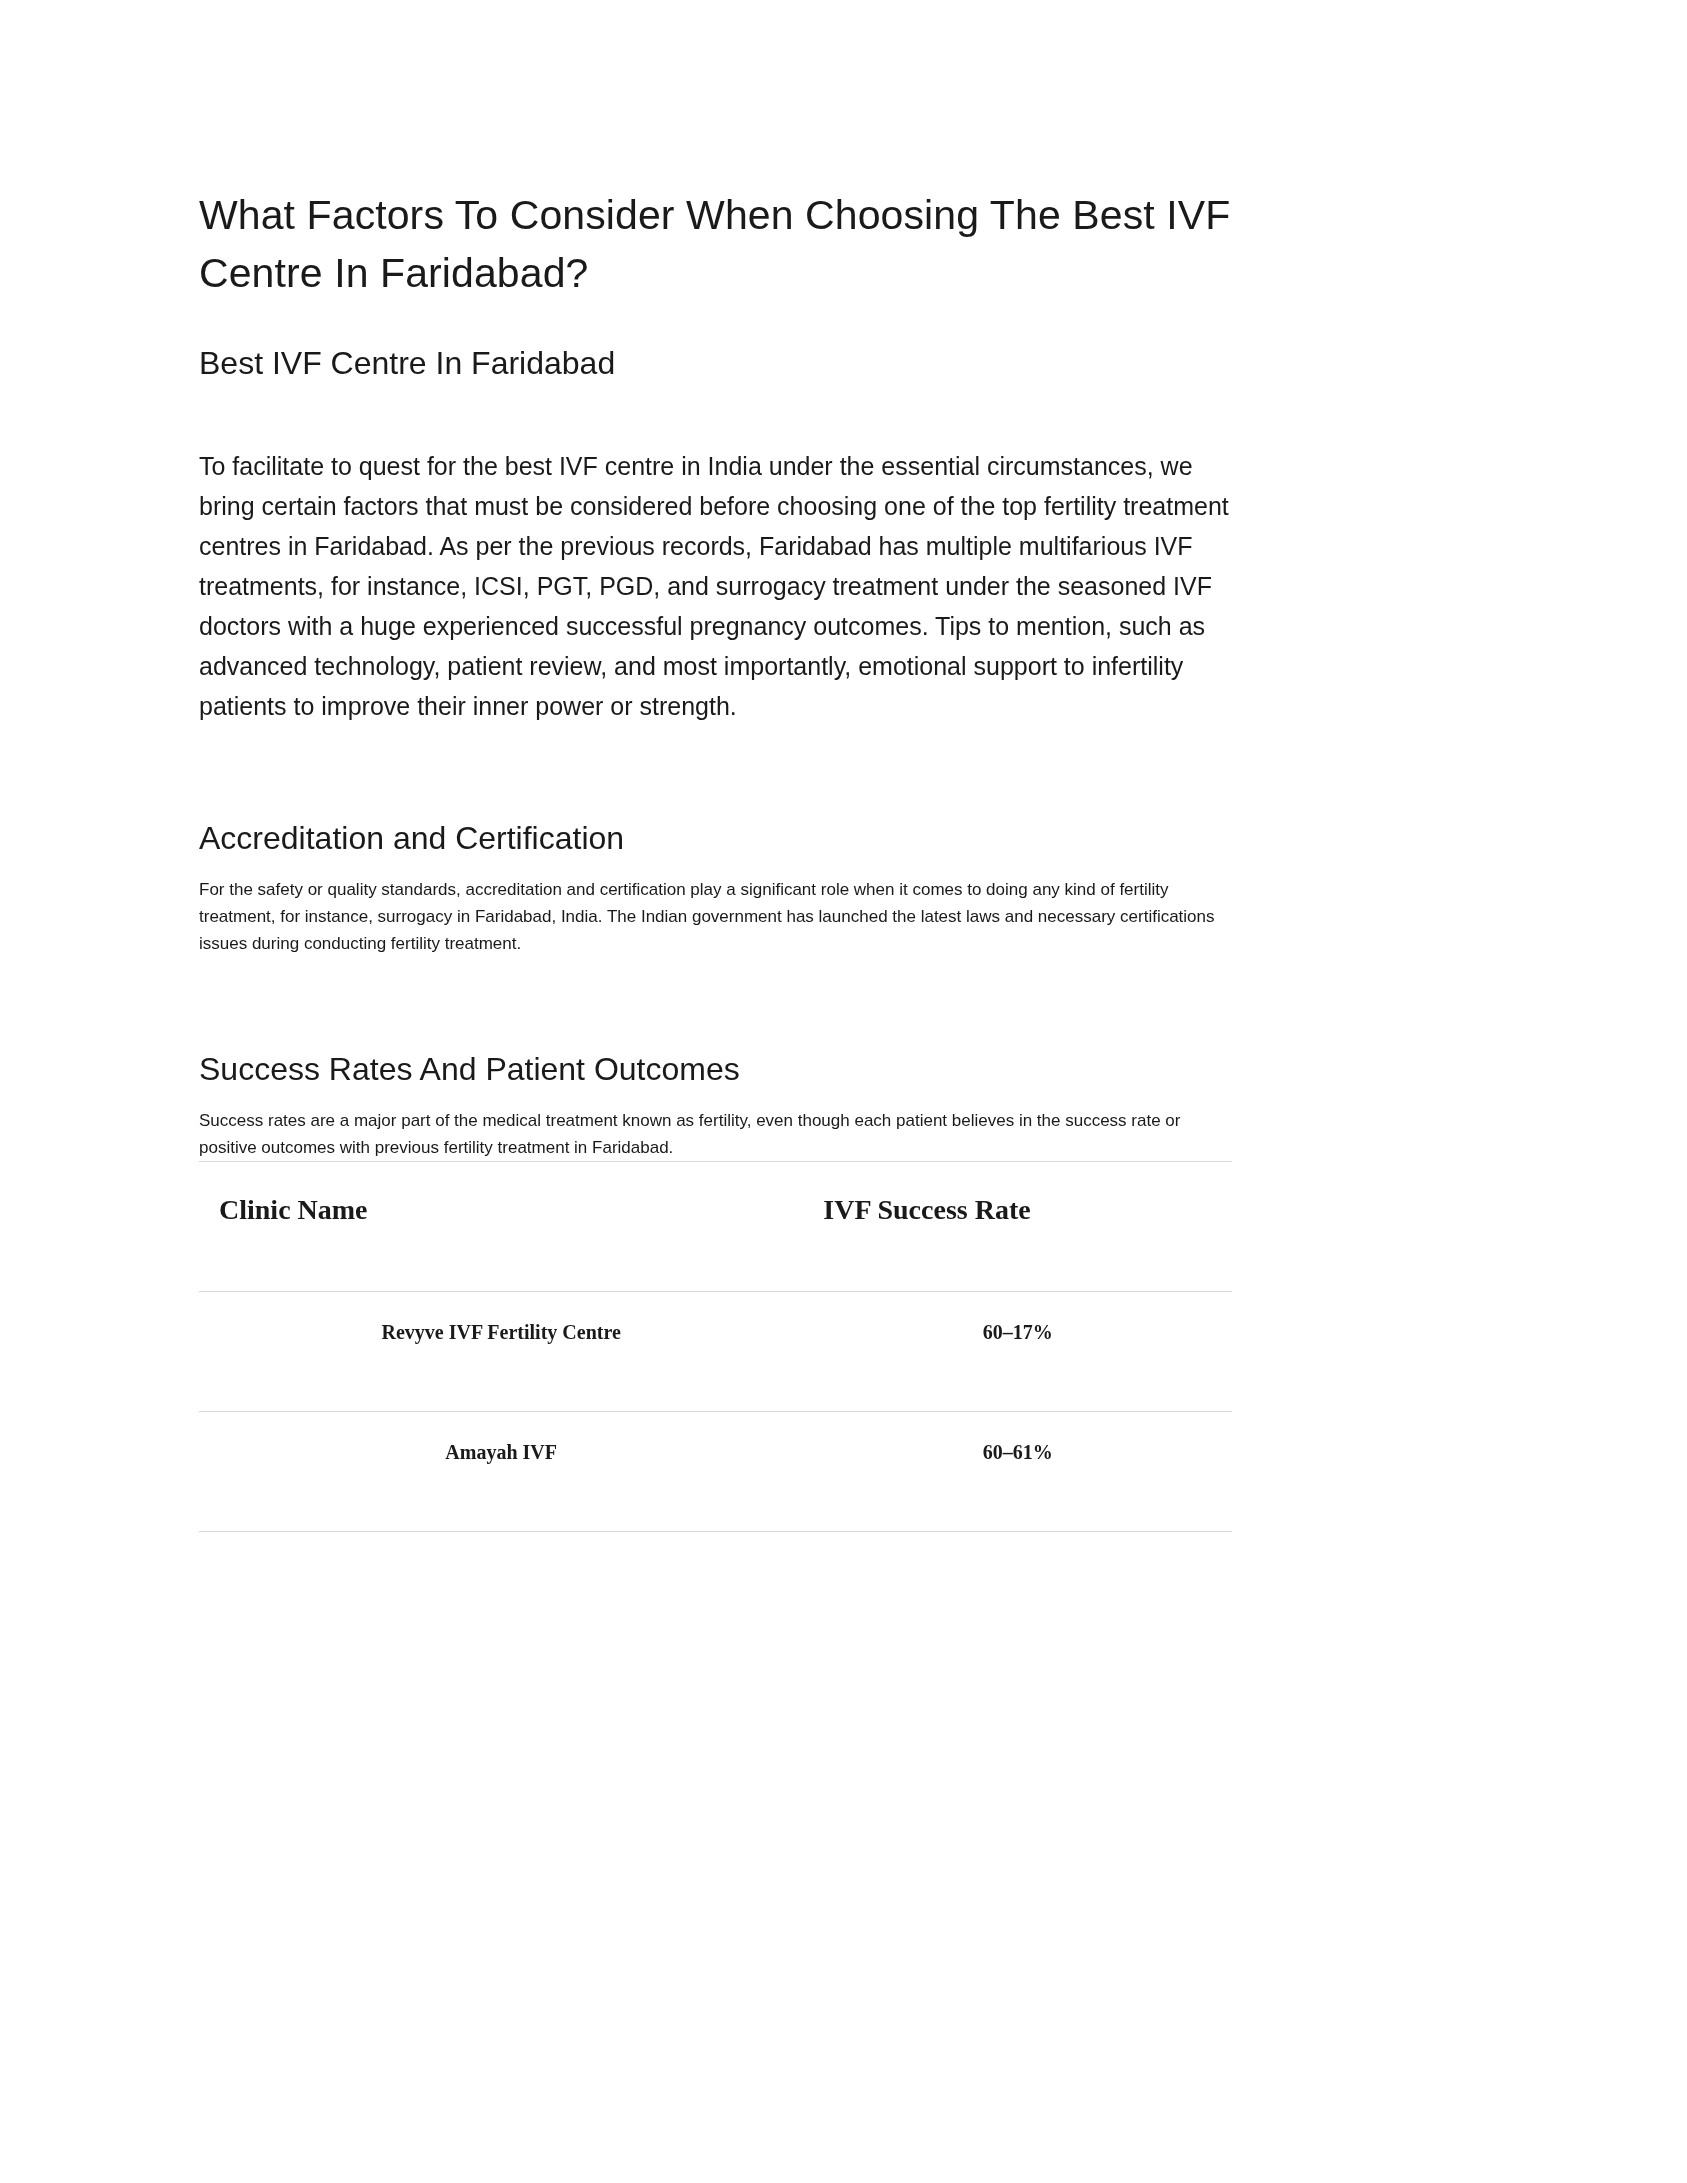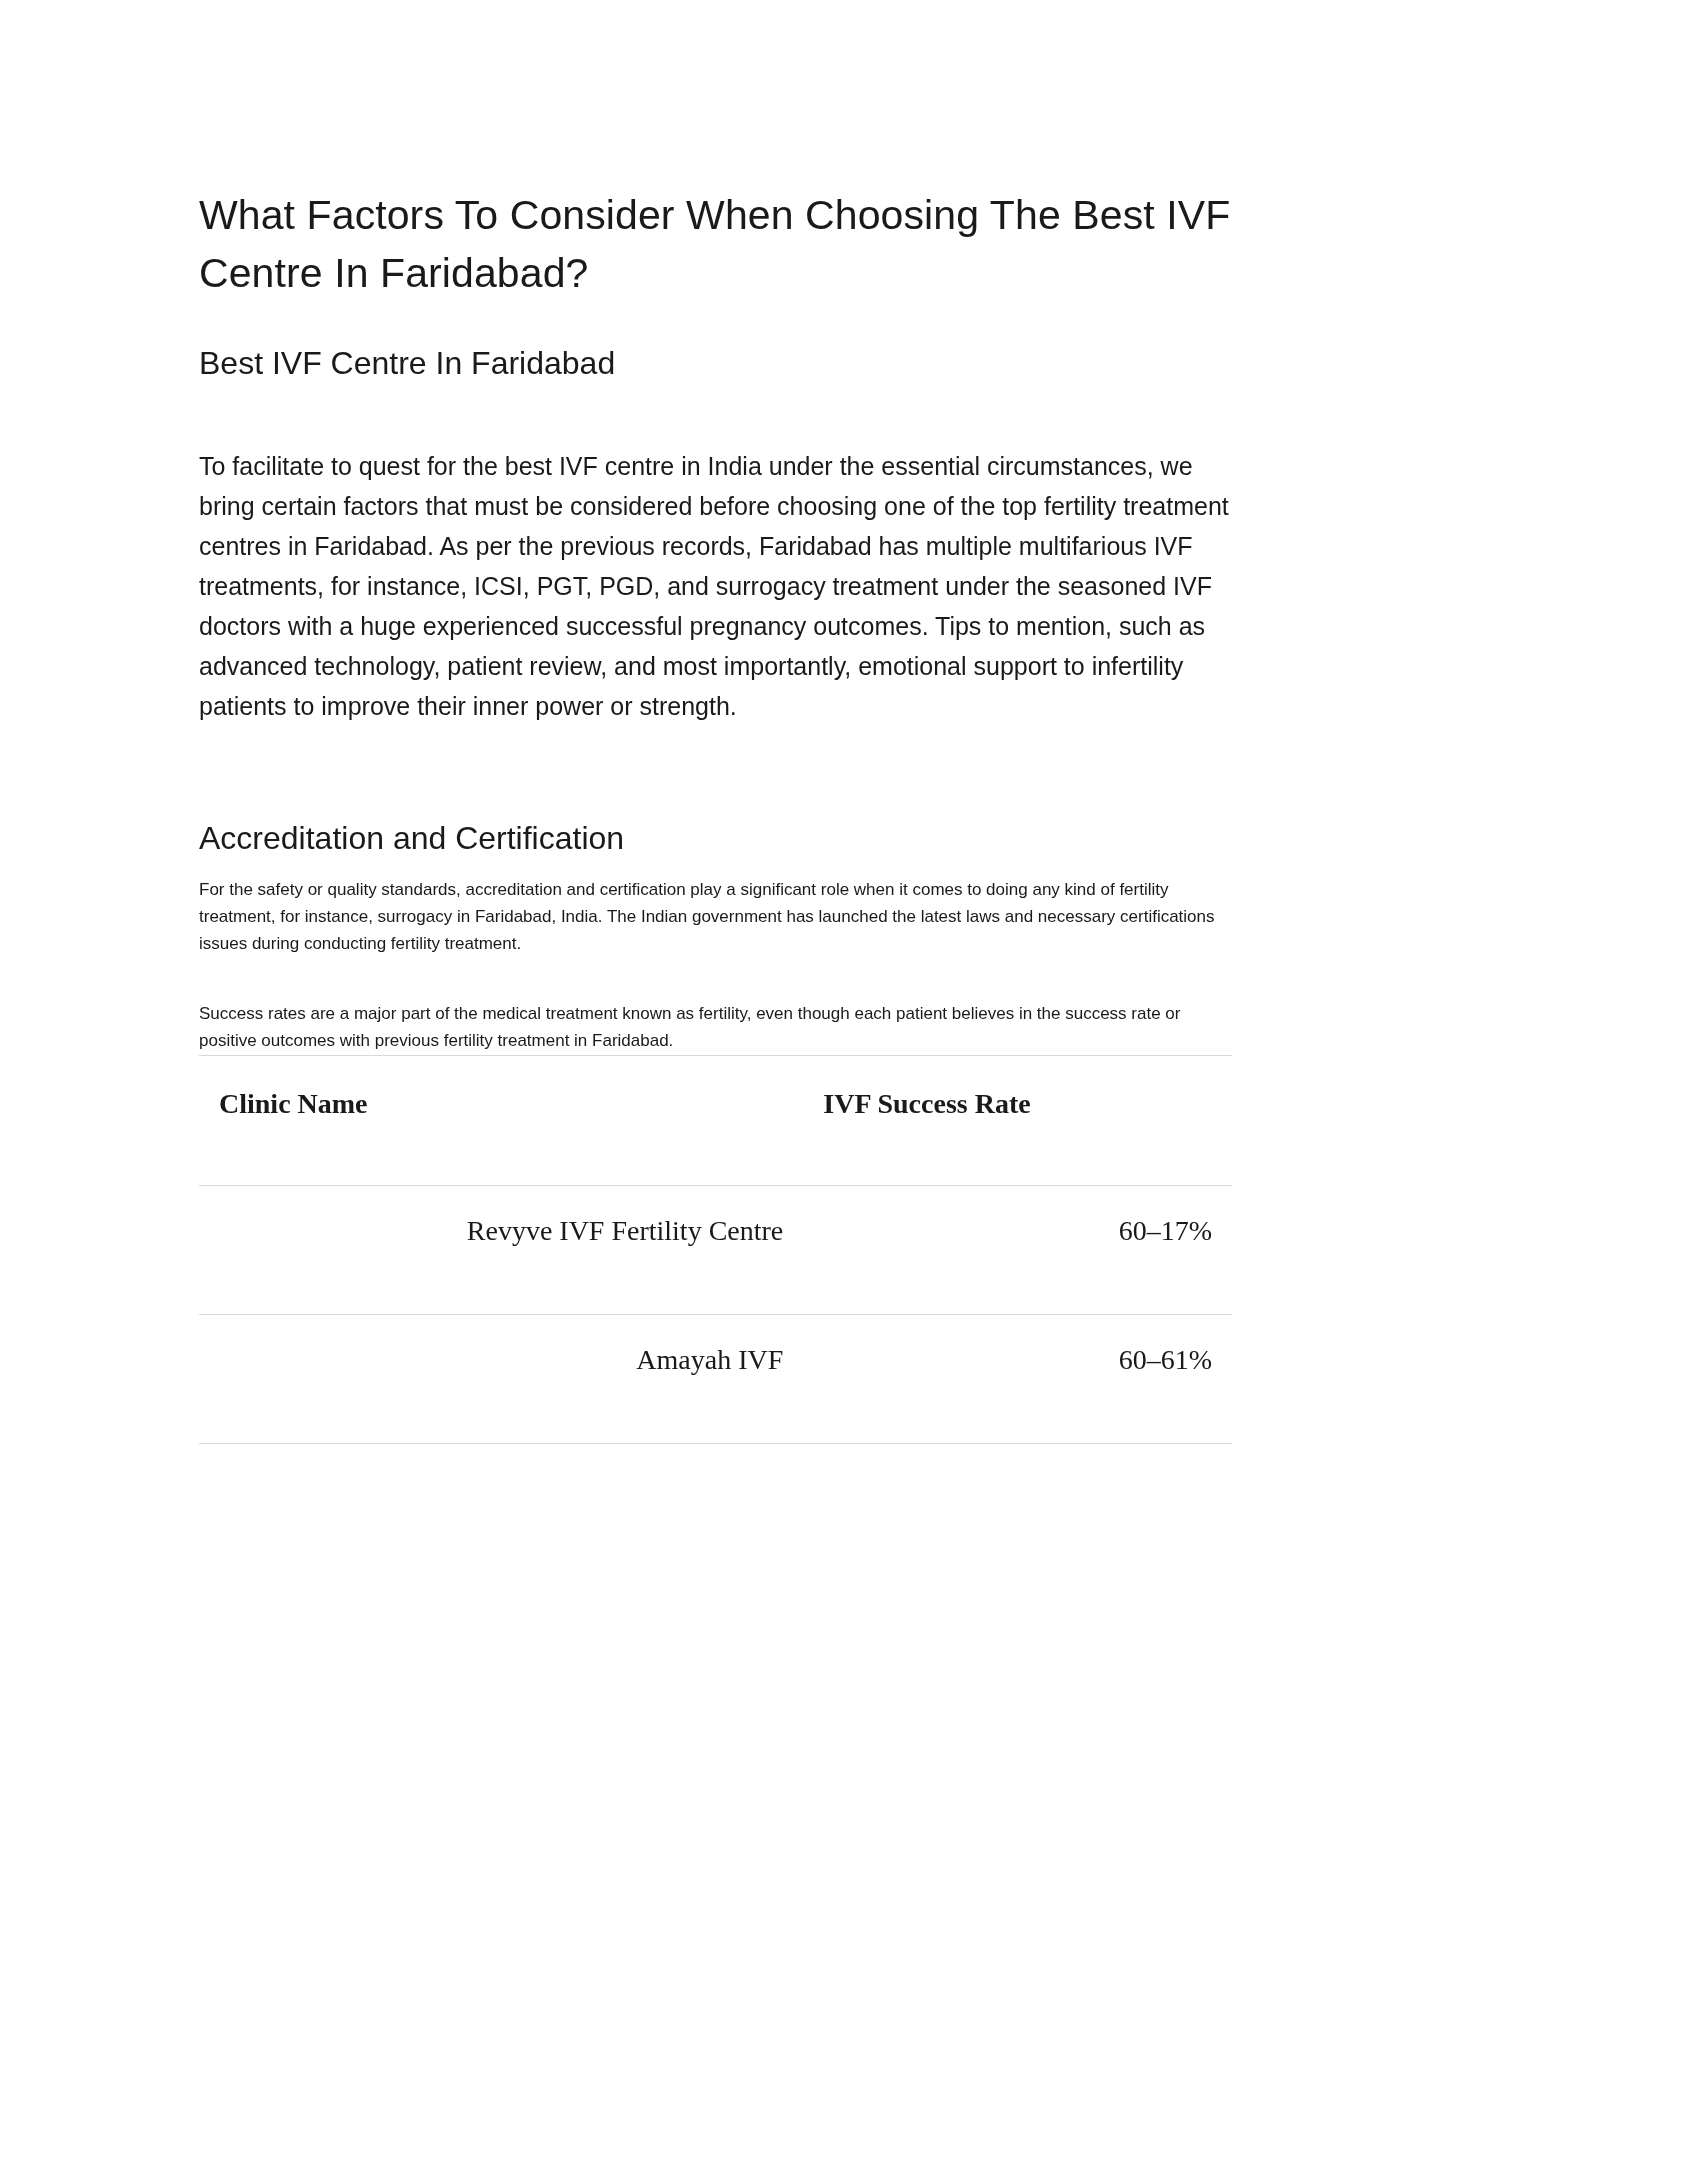--- a/index.html
+++ b/index.html
@@ -73,23 +73,23 @@
   }
   .rates-table th {
     font-size: 28px;
     font-weight: 700;
     text-align: left;
     vertical-align: top;
     padding: 32px 20px 65px 20px;
     color: var(--text);
   }
   .rates-table td {
-    font-size: 28px;
-    font-weight: 400;
-    text-align: right;
+    font-size: 20px;
+    font-weight: 700;
+    text-align: center;
     vertical-align: top;
     padding: 29px 20px 67px 20px;
     color: var(--text);
   }
   .col-clinic { width: 58.5%; }
   .col-rate  { width: 41.5%; }
 </style>
 </head>
 <body>
 
@@ -98,20 +98,21 @@
   <h1 class="doc-title">What Factors To Consider When Choosing The Best IVF Centre In Faridabad?</h1>
 
   <h2 class="intro-heading">Best IVF Centre In Faridabad</h2>
 
   <p class="intro-paragraph">To facilitate to quest for the best IVF centre in India under the essential circumstances, we bring certain factors that must be considered before choosing one of the top fertility treatment centres in Faridabad. As per the previous records, Faridabad has multiple multifarious IVF treatments, for instance, ICSI, PGT,  PGD, and surrogacy treatment under the seasoned IVF doctors with a huge experienced successful pregnancy outcomes. Tips to mention, such as advanced technology, patient review, and most importantly, emotional support to infertility patients to improve their inner power or strength.</p>
 
   <h2 class="section-heading">Accreditation and Certification</h2>
 
   <p class="section-paragraph">For the safety or quality standards, accreditation and certification play a significant role when it comes to doing any kind of fertility treatment, for instance, surrogacy in Faridabad, India. The Indian government has launched the latest laws and necessary certifications issues during conducting fertility treatment.</p>
 
+  <h2 class="section-heading">Success Rates And Patient Outcomes</h2>
 
   <p class="section-paragraph">Success rates are a major part of the medical treatment known as fertility, even though each patient believes in the success rate or positive outcomes with previous fertility treatment in Faridabad.</p>
 
 
   <table class="rates-table">
     <colgroup>
       <col class="col-clinic">
       <col class="col-rate">
     </colgroup>
     <thead>

